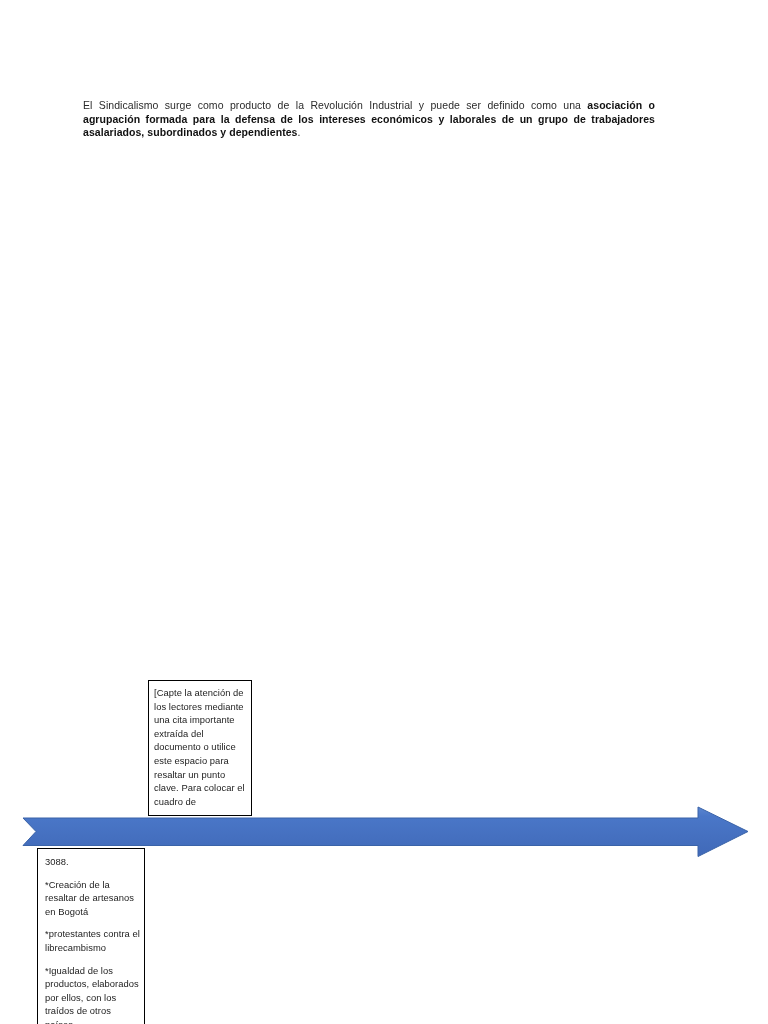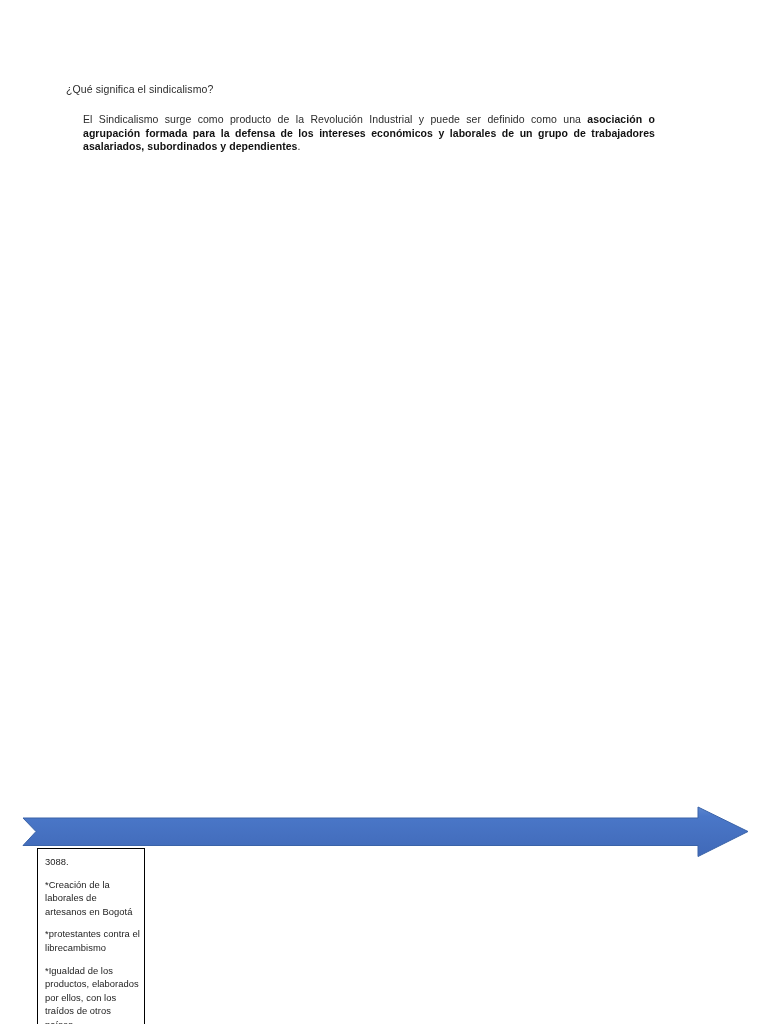--- a/index.html
+++ b/index.html
@@ -106,21 +106,20 @@
     margin-top: 9px;
   }
 </style>
 </head>
 <body>
 
 <div class="page">
 
   <div class="doc-body">
 
-    <p class="q-line">¿Qué significa el sindicalismo?</p>
 
     <p class="def-line"><span>El Sindicalismo surge como producto de la Revolución Industrial y puede ser definido como una </span><b>asociación o agrupación formada para la defensa de los intereses económicos y laborales de un grupo de trabajadores asalariados, subordinados y dependientes</b><span>.</span></p>
 
   </div>
 
   <div class="arrow-wrap">
     <svg width="728" height="52" viewBox="0 0 728 52">
       <defs>
         <linearGradient id="arrowGrad" x1="0" y1="0" x2="0" y2="1">
           <stop offset="0%" stop-color="#5B86D0"></stop>
@@ -132,21 +131,24 @@
                L 14 25.5
                L 1 39.5
                L 676 39.5
                L 676 50.5
                L 726 25.5
                L 676 1
                L 676 12 Z" fill="url(#arrowGrad)" stroke="#3A63A8" stroke-width="1" stroke-linejoin="miter"></path>
     </svg>
   </div>
 
+  <div class="textbox quote-box">
+    <p>[Capte la atención de los lectores mediante una cita importante extraída del documento o utilice este espacio para resaltar un punto clave. Para colocar el cuadro de</p>
+  </div>
 
   <div class="textbox event-box">
     <p>3088.</p>
-    <p>*Creación de la laborales de artesanos en Bogotá</p>
+    <p>*Creación de la resaltar de artesanos en Bogotá</p>
     <p>*protestantes contra el librecambismo</p>
     <p>*Igualdad de los productos, elaborados por ellos, con los traídos de otros países</p>
   </div>
 
 </div>
 
 </body></html>

